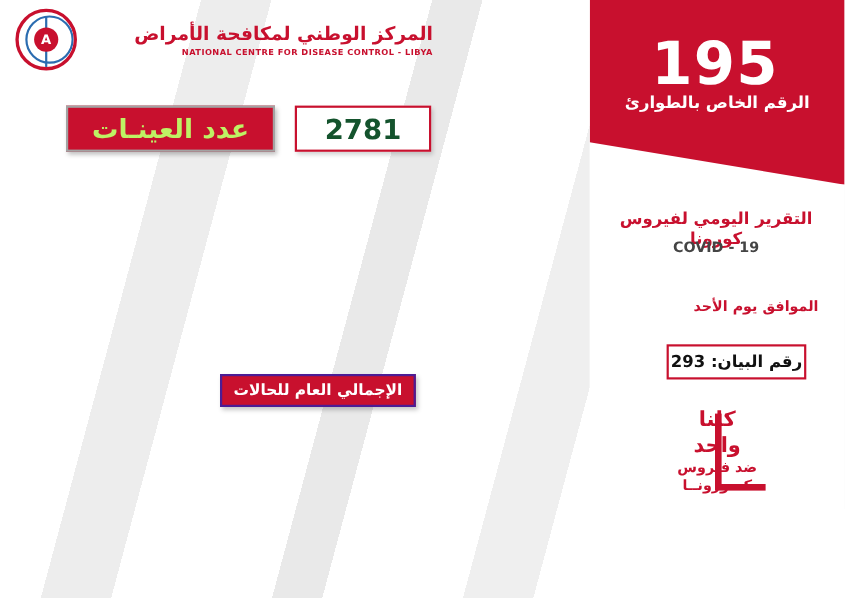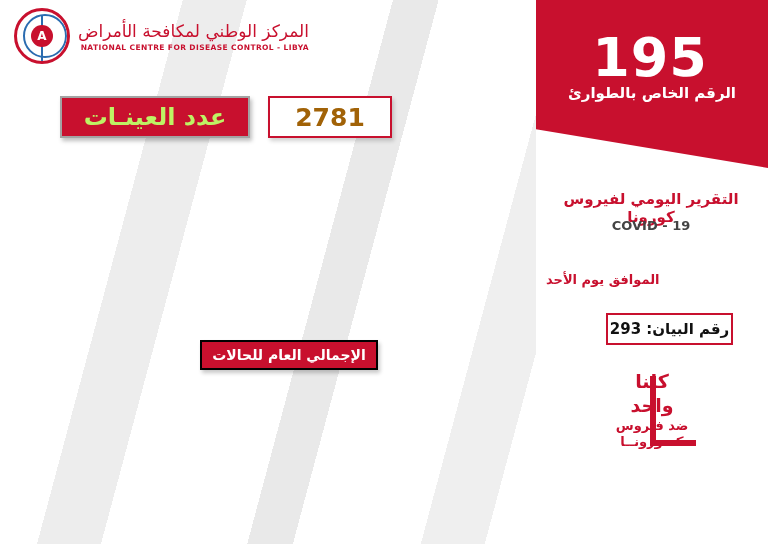--- a/index.html
+++ b/index.html
@@ -83,23 +83,23 @@
     position: absolute;
     top: 240px; right: 12px;
     width: 210px;
     text-align: center;
     color: #c8102e;
     font-size: 14px;
     font-weight: bold;
   }
   #report-day {
     position: absolute;
-    top: 272px; right: 12px;
+    top: 272px; right: 24px;
     width: 210px;
-    text-align: left;
+    text-align: right;
     color: #c8102e;
     font-size: 13px;
     font-weight: bold;
   }
   #bulletin-box {
     position: absolute;
     top: 313px; right: 35px;
     width: 127px; height: 32px;
     border: 2px solid #c8102e;
     background: #ffffff;
@@ -182,23 +182,24 @@
     color: #fff;
     font-size: 12px;
     font-weight: bold;
     display: flex; align-items: center; justify-content: center;
     z-index: 2;
   }
   #logo-text { text-align: right; }
   #logo-ar {
     color: #c8102e;
     font-size: 17px;
-    font-weight: normal;
+    font-weight: bold;
     direction: rtl;
     letter-spacing: 0.5px;
+    margin-left: 44px;
   }
   #logo-en {
     color: #c8102e;
     font-size: 7.5px;
     font-weight: bold;
     letter-spacing: 0.4px;
     margin-top: 2px;
   }
   
   #samples-label {
@@ -212,35 +213,35 @@
     font-weight: bold;
     display: flex; align-items: center; justify-content: center;
     box-shadow: 2px 3px 4px rgba(0,0,0,0.25);
   }
   #samples-value {
     position: absolute;
     top: 96px; left: 268px;
     width: 124px; height: 42px;
     background: #ffffff;
     border: 2px solid #c8102e;
-    color: #a16207;
+    color: #14532d;
     font-size: 25px;
     font-weight: bold;
     display: flex; align-items: center; justify-content: center;
     box-shadow: 2px 3px 4px rgba(0,0,0,0.18);
   }
   
   .stat-row { position: absolute; }
   
   #totals-banner {
     position: absolute;
     top: 340px; left: 200px;
     width: 178px; height: 30px;
     background: #c8102e;
-    border: 2px solid #000000;
+    border: 2px solid #4c1d95;
     color: #ffffff;
     font-size: 14px;
     font-weight: bold;
     display: flex; align-items: center; justify-content: center;
     box-shadow: 2px 3px 4px rgba(0,0,0,0.22);
   }
 </style>
 </head>
 <body>
 

